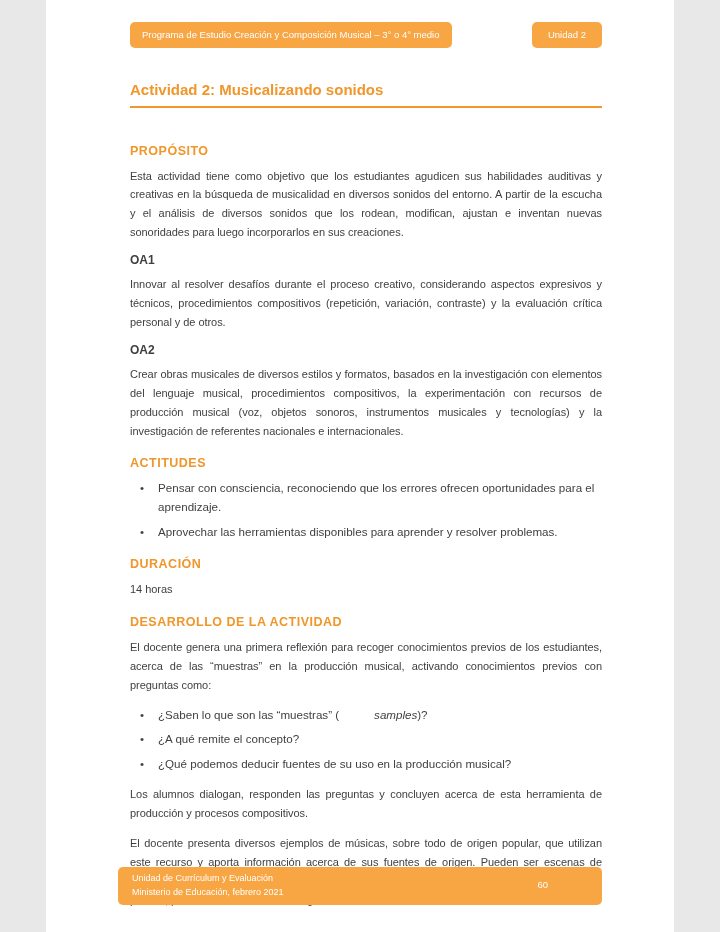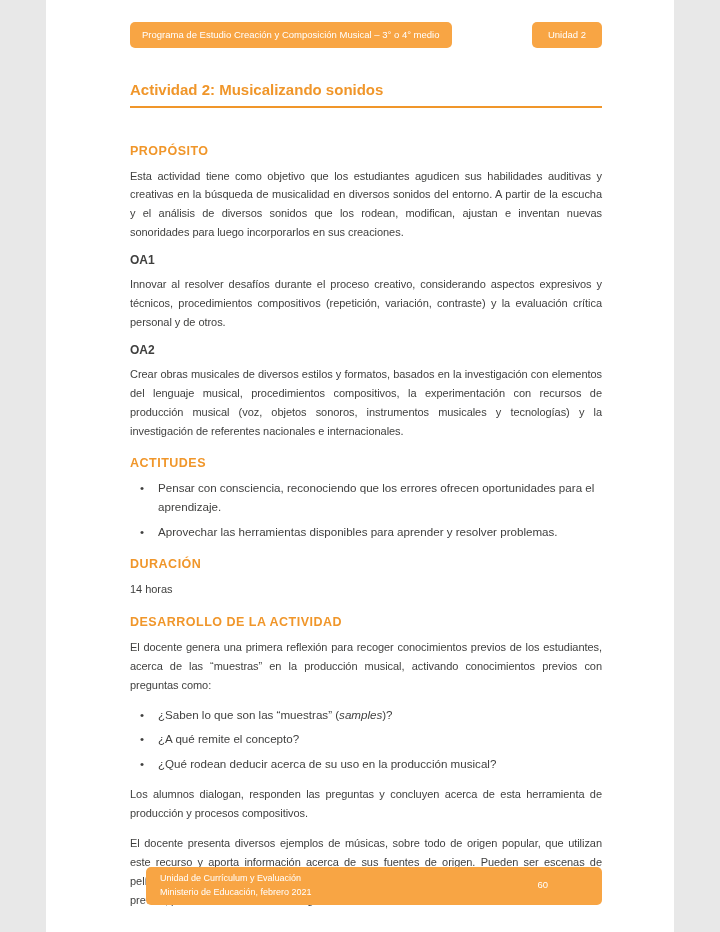--- a/index.html
+++ b/index.html
@@ -30,24 +30,24 @@
   .para {
     font-size:11px; line-height:1.72; text-align:justify;
     margin-bottom:11px; letter-spacing:-0.05px;
   }
   .sub-label { font-size:12px; font-weight:bold; margin:4px 0 8px 0; }
 
   ul.bullets { list-style:none; margin:2px 0 12px 0; }
   ul.bullets li { display:flex; font-size:11.6px; line-height:1.6; margin-bottom:6px; }
   ul.bullets li .dot { width:28px; padding-left:10px; flex:0 0 28px; }
   ul.bullets li .txt { flex:1; }
-  .it { font-style:italic; }
+  .it { font-style:italic;margin-left:35px; }
 
   .footer {
-    position:absolute; left:100px; right:72px; bottom:27px;
+    position:absolute; left:72px; right:72px; bottom:27px;
     background:var(--accent); color:#ffffff; border-radius:5px;
     padding:5px 14px 6px 14px; display:flex; justify-content:space-between; align-items:center;
     font-size:9px; line-height:1.5;
   }
   .footer .pageno { margin-right:40px; font-size:9.5px; }
 </style>
 </head>
 <body>
 
 <div class="page" style="--accent: #F8A544; --heading: #F0962A;">
@@ -103,21 +103,21 @@
         <li>
           <span class="dot">•</span>
           <span class="txt"><span>¿Saben lo que son las “muestras” (</span><span class="it">samples</span><span>)?</span></span>
         </li>
         <li>
           <span class="dot">•</span>
           <span class="txt">¿A qué remite el concepto?</span>
         </li>
         <li>
           <span class="dot">•</span>
-          <span class="txt">¿Qué rodean deducir acerca de su uso en la producción musical?</span>
+          <span class="txt">¿Qué podemos deducir fuentes de su uso en la producción musical?</span>
         </li>
       </ul>
       <p class="para">Los alumnos dialogan, responden las preguntas y concluyen acerca de esta herramienta de producción y procesos compositivos.</p>
       <p class="para">El docente presenta diversos ejemplos de músicas, sobre todo de origen popular, que utilizan este recurso y aporta información acerca de sus fuentes de origen. Pueden ser escenas de películas, temas antiguos u otros. Si los estudiantes cuentan con experiencias y conocimientos previos, puede establecerse un diálogo acerca de la relación del estilo musical con el recurso.</p>
     </div>
 
   </div>
 
   <div class="footer">
     <div>

